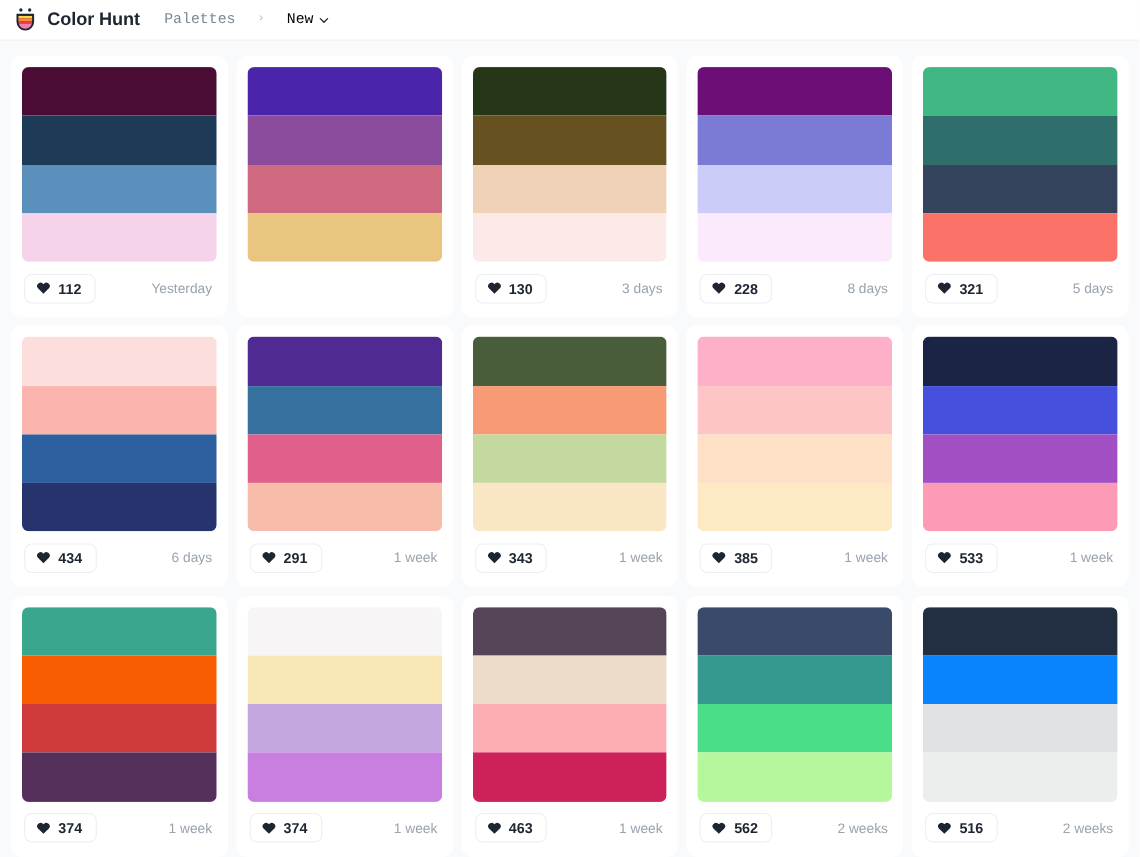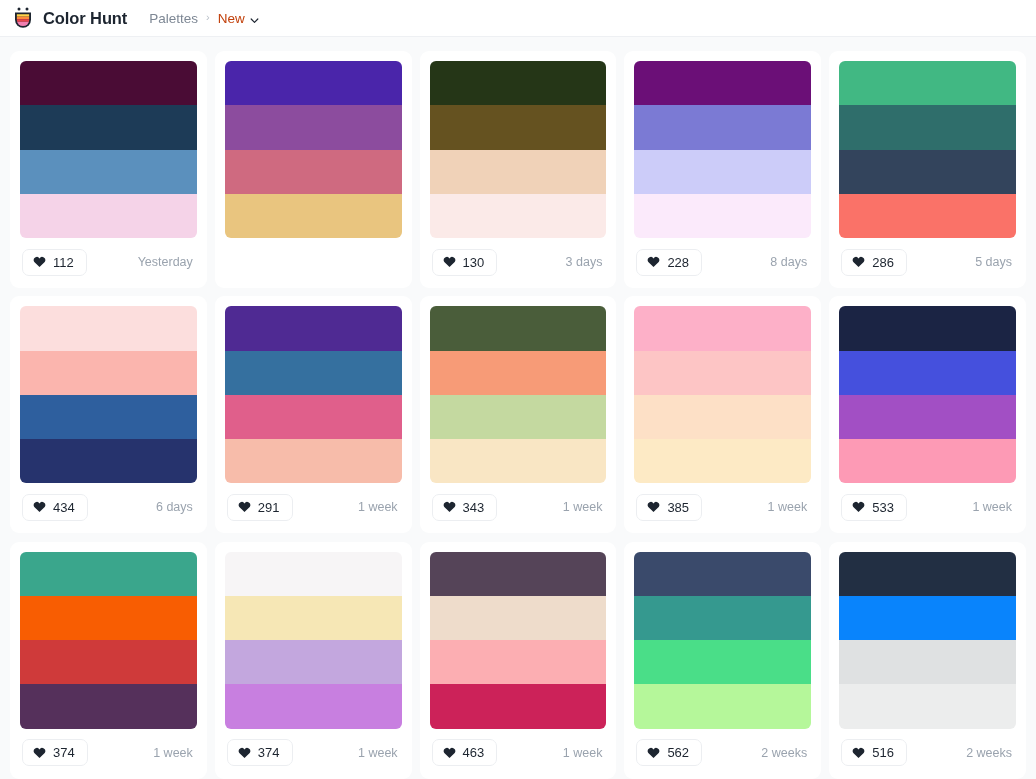--- a/index.html
+++ b/index.html
@@ -44,37 +44,38 @@
     font-size: 16.5px;
     font-weight: 700;
     color: #1d2530;
     letter-spacing: -0.1px;
   }
 
   .breadcrumb {
     display: flex;
     align-items: flex-start;
     margin-left: 22px;
-    gap: 8px;
+    gap: 20px;
     font-size: 13.5px;
+    font-family: Liberation Mono, monospace;
   }
 
   .crumb-muted {
     color: #7d8794;
     cursor: pointer;
   }
 
   .crumb-sep {
     color: #b9c0c9;
     font-size: 11px;
     user-select: none;
   }
 
   .crumb-current {
-    color: #c2410c;
+    color: #000000;
     cursor: pointer;
     display: flex;
     align-items: center;
     gap: 5px;
   }
 
   .chev {
     display: inline-block;
     width: 9px;
     height: 9px;
@@ -135,21 +136,21 @@
 
   .heart {
     width: 13px;
     height: 12px;
     display: block;
     flex: none;
   }
 
   .like-count {
     font-size: 13px;
-    font-weight: 400;
+    font-weight: 700;
     color: #1d2530;
   }
 
   .date-label {
     font-size: 12.5px;
     color: #9aa3ae;
     padding-right: 2px;
     white-space: nowrap;
   }
 </style>
@@ -264,21 +265,21 @@
         <div class="swatch" title="#33445c" style="background: rgb(51, 68, 92);"></div>
         <div class="swatch" title="#fa7268" style="background: rgb(250, 114, 104);"></div>
       </div>
       <div class="card-footer">
         <button class="like-btn">
           <span>
             <svg class="heart" viewBox="0 0 16 14">
               <path d="M8 13.2 L1.6 6.9 A3.6 3.6 0 0 1 8 2.6 A3.6 3.6 0 0 1 14.4 6.9 Z" fill="#1d2530"></path>
             </svg>
           </span>
-          <span class="like-count">286</span>
+          <span class="like-count">321</span>
         </button>
         <span class="date-label">5 days</span>
       </div>
     </div>
     <div class="card">
       <div class="swatches">
         <div class="swatch" title="#fcdedd" style="background: rgb(252, 222, 221);"></div>
         <div class="swatch" title="#fbb5ae" style="background: rgb(251, 181, 174);"></div>
         <div class="swatch" title="#2e5f9e" style="background: rgb(46, 95, 158);"></div>
         <div class="swatch" title="#26336d" style="background: rgb(38, 51, 109);"></div>

